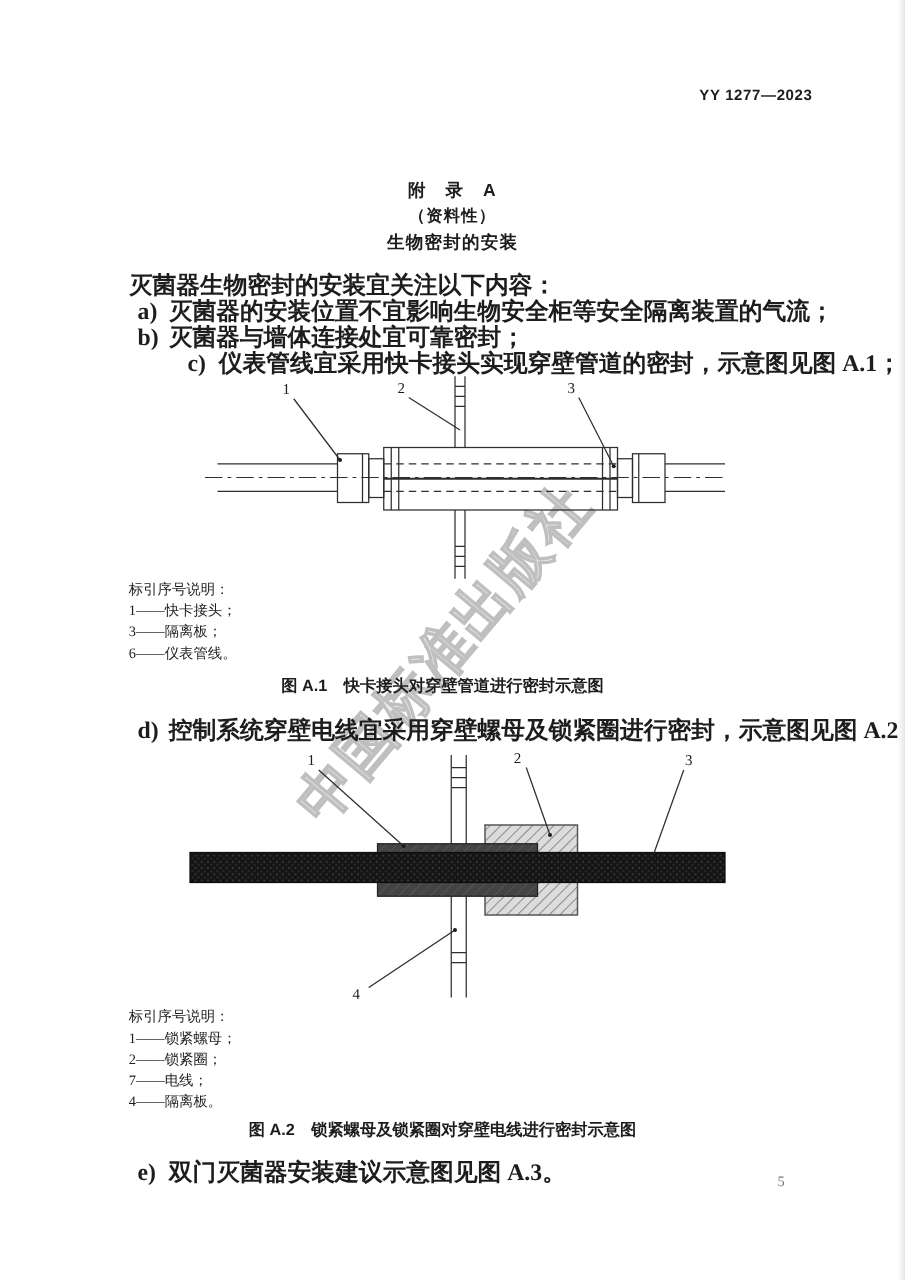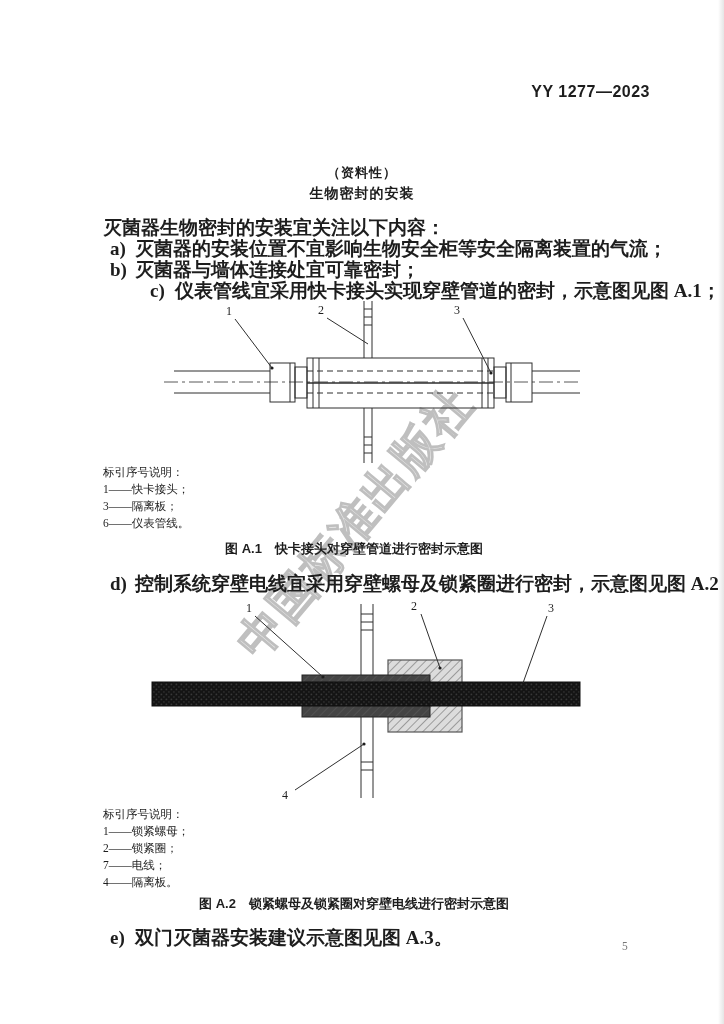--- a/index.html
+++ b/index.html
@@ -21,23 +21,23 @@
     font-size:46px;line-height:52px;font-weight:bold;
     font-family:"Liberation Sans","DejaVu Sans",sans-serif;
     color:#e9e9e9;
     -webkit-text-stroke:1.2px #bfbfbf;
     letter-spacing:2px;white-space:nowrap;
     transform:rotate(-50deg);transform-origin:center center;
     z-index:1;user-select:none;
   }
   .abs{position:absolute;z-index:2;}
   .header-code{
-    top:83px;right:74px;
-    font-family:"Liberation Sans","DejaVu Sans",sans-serif;
-    font-weight:bold;font-size:16px;letter-spacing:0.5px;
+    top:69px;right:74px;
+    font-family:"Liberation Sans","DejaVu Sans",sans-serif;
+    font-weight:bold;font-size:12px;letter-spacing:0.5px;
   }
   .title-line{
     left:0;right:0;text-align:center;
     font-family:"Liberation Sans","DejaVu Sans",sans-serif;
     font-weight:bold;font-size:14px;letter-spacing:1px;
   }
   .t1{top:144px;}
   .t2{top:164px;font-size:13px;}
   .t3{top:185px;}
   .body-line{font-size:19px;white-space:nowrap;font-weight:bold;}
@@ -65,20 +65,21 @@
 </style>
 </head>
 <body>
 
 <div class="page">
 
   <div class="watermark">中国标准出版社</div>
 
   <div class="abs header-code">YY 1277—2023</div>
 
+  <div class="abs title-line t1">附　录　A</div>
   <div class="abs title-line t3">生物密封的安装</div>
   <div class="abs title-line t2">（资料性）</div>
 
   <div class="abs body-line intro">灭菌器生物密封的安装宜关注以下内容：</div>
 
   <div class="abs body-line list-item ia">
     <span class="item-label">a)</span><span>灭菌器的安装位置不宜影响生物安全柜等安全隔离装置的气流；</span>
   </div>
   <div class="abs body-line list-item ib">
     <span class="item-label">b)</span><span>灭菌器与墙体连接处宜可靠密封；</span>

